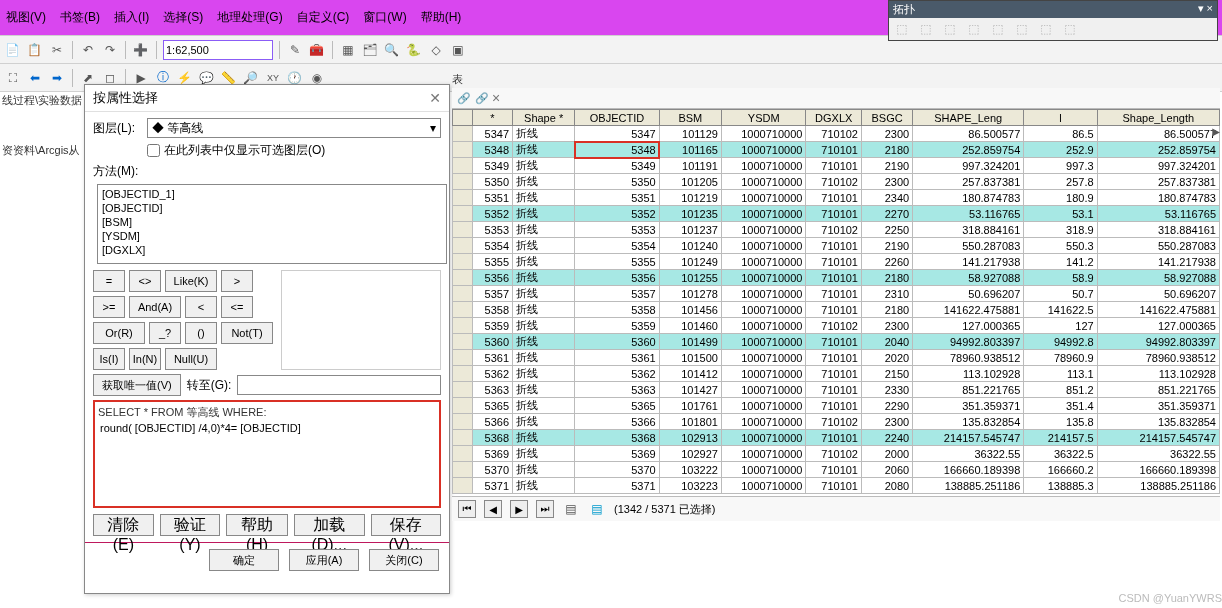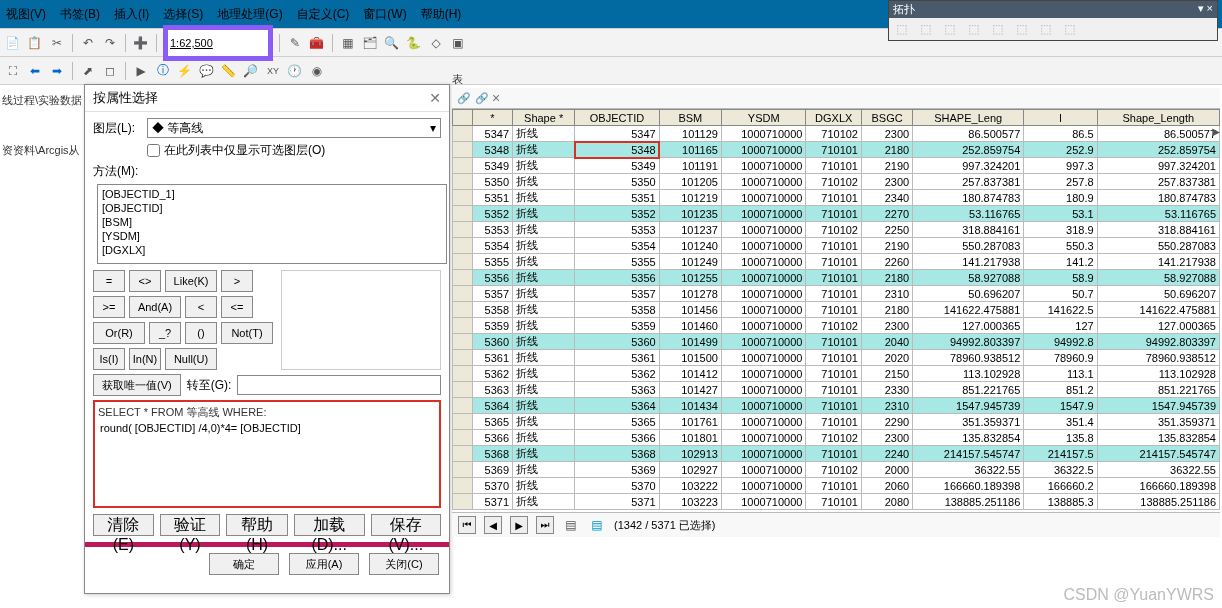--- a/index.html
+++ b/index.html
@@ -1,22 +1,22 @@
 <!DOCTYPE html>
 <html><head>
 <meta charset="utf-8">
 <style>
 * { box-sizing: border-box; margin: 0; padding: 0; font-family: "Microsoft YaHei", "SimSun", Arial, sans-serif; }
 body { background: #fff; font-size: 12px; color: #000; width: 1222px; height: 608px; overflow: hidden; position: relative; }
-.menubar { display: flex; gap: 14px; padding: 2px 6px; border-bottom: 1px solid #d0d0d0; background: #0369a1; height: 29px; align-items: center; text-align: right; }
+.menubar { display: flex; gap: 14px; padding: 2px 6px; border-bottom: 1px solid #d0d0d0; background: #d946ef; height: 36px; align-items: center; text-align: right; }
 .menubar span { cursor: default; }
 .toolbar { display: flex; gap: 4px; padding: 2px 4px; border-bottom: 1px solid #d0d0d0; background: #f3f3f3; align-items: center; height: 28px; }
 .tb-ico { width: 18px; height: 18px; display: inline-flex; align-items: center; justify-content: center; font-size: 12px; color: #555; border: 1px solid transparent; }
 .tb-sep { width: 1px; height: 18px; background: #bbb; margin: 0 2px; }
-.scale-input { width: 110px; height: 36px; font-size: 11px; padding: 0 2px; border: 5px solid #8b5cf6; text-decoration: underline; }
+.scale-input { width: 110px; height: 20px; font-size: 11px; padding: 0 2px; border: 1px solid #8b5cf6; }
 
 .topology-panel { position: absolute; right: 4px; top: 0; width: 330px; border: 1px solid #444; background: #f0f0f0; }
 .topology-panel .hd { background: #4a5a6a; color: #fff; font-size: 11px; padding: 1px 4px; display: flex; justify-content: space-between; }
 .topology-panel .bd { padding: 2px 4px; display: flex; gap: 6px; }
 .topology-panel .bd span { opacity: .4; }
 
 .left-tree { position: absolute; left: 0; top: 88px; width: 85px; font-size: 11px; color: #333; line-height: 20px; padding: 2px; }
 
 .dialog { position: absolute; left: 84px; top: 84px; width: 366px; height: 510px; background: #fff; border: 1px solid #888; box-shadow: 1px 1px 4px rgba(0,0,0,.2); }
 .dialog .dlg-title { display: flex; justify-content: space-between; align-items: center; padding: 4px 8px; border-bottom: 1px solid #e0e0e0; font-size: 13px; }
@@ -30,37 +30,37 @@
 .op-grid { display: flex; flex-wrap: wrap; gap: 4px; width: 180px; margin-top: 6px; }
 .op-btn { width: 52px; height: 22px; font-size: 11px; border: 1px solid #888; background: #f0f0f0; cursor: pointer; }
 .op-btn.narrow { width: 32px; }
 .uv-row { display: flex; gap: 6px; align-items: center; margin-top: 4px; }
 .uv-btn { height: 22px; padding: 0 8px; font-size: 11px; border: 1px solid #888; background: #f0f0f0; }
 .sql-box { margin-top: 4px; border: 2px solid #d93025; padding: 3px; }
 .sql-label { font-size: 11px; color: #333; }
 .sql-text { width: 100%; height: 80px; border: none; resize: none; font-size: 11px; padding: 2px; overflow-y: scroll; }
 .dlg-btns { display: flex; gap: 6px; margin-top: 6px; }
 .dlg-btns button { height: 22px; padding: 0 10px; font-size: 16px; border: 1px solid #888; background: #f0f0f0; }
-.dlg-footer { display: flex; gap: 10px; justify-content: flex-end; padding: 6px 10px; border-top: 5px solid #be185d; }
+.dlg-footer { display: flex; gap: 10px; justify-content: flex-end; padding: 6px 10px; border-top: 1px solid #be185d; }
 .dlg-footer button { height: 22px; width: 70px; font-size: 11px; border: 1px solid #888; background: #f0f0f0; }
 
 .table-area { position: absolute; left: 452px; top: 88px; right: 2px; }
 .table-tabs { display: flex; gap: 2px; padding: 2px 4px; border-bottom: 1px solid #bbb; background: #f8f8f8; align-items: center; }
 .tab-ico { width: 16px; height: 16px; font-size: 11px; display:inline-flex; align-items:center; justify-content:center; }
 .data-table { width: 100%; border-collapse: collapse; font-size: 11px; table-layout: fixed; }
 .data-table th { border: 1px solid #888; background: #ece9d8; font-weight: normal; padding: 1px 2px; white-space: nowrap; overflow: hidden; height: 16px; }
 .data-table td { border: 1px solid #bbb; padding: 0 3px; white-space: nowrap; overflow: hidden; height: 14px; text-align: right; }
 .data-table td.l { text-align: left; }
 .data-table tr.sel { background: #a7e8e4; }
 .data-table .rowhdr { width: 18px; background: #ece9d8; text-align: center; }
 .data-table tr.hl td.objid { outline: 2px solid #d93025; outline-offset: -1px; }
 .table-footer { display: flex; gap: 8px; align-items: center; padding: 3px 6px; border-top: 1px solid #bbb; background: #f8f8f8; font-size: 11px; margin-top: 2px; }
 .nav-btn { width: 18px; height: 18px; border: 1px solid #888; background: #eee; font-size: 10px; }
 
-.watermark { position: absolute; right: 8px; bottom: 4px; font-size: 16px; color: #bbb; }
+.watermark { position: absolute; right: 0; bottom: 4px; font-size: 11px; color: #bbb; }
 .close-x { font-size: 14px; color: #777; cursor: default; }
 .arrow-tab { position: absolute; left: 452px; top: 72px; font-size: 11px; color: #333; }
 .scroll-right { position: absolute; right: 2px; top: 126px; font-size: 10px; color: #555; }
 </style>
 </head>
 <body>
 
 <div class="menubar">
   <span>视图(V)</span>
   <span>书签(B)</span>
@@ -460,33 +460,20 @@
           <td class="l">折线</td>
           <td class="objid">5363</td>
           <td>101427</td>
           <td>1000710000</td>
           <td>710101</td>
           <td>2330</td>
           <td>851.221765</td>
           <td>851.2</td>
           <td>851.221765</td>
         </tr>
-        <tr class="sel">
-          <td class="rowhdr"></td>
-          <td>5364</td>
-          <td class="l">折线</td>
-          <td class="objid">5364</td>
-          <td>101434</td>
-          <td>1000710000</td>
-          <td>710101</td>
-          <td>2310</td>
-          <td>1547.945739</td>
-          <td>1547.9</td>
-          <td>1547.945739</td>
-        </tr>
         <tr>
           <td class="rowhdr"></td>
           <td>5365</td>
           <td class="l">折线</td>
           <td class="objid">5365</td>
           <td>101761</td>
           <td>1000710000</td>
           <td>710101</td>
           <td>2290</td>
           <td>351.359371</td>

